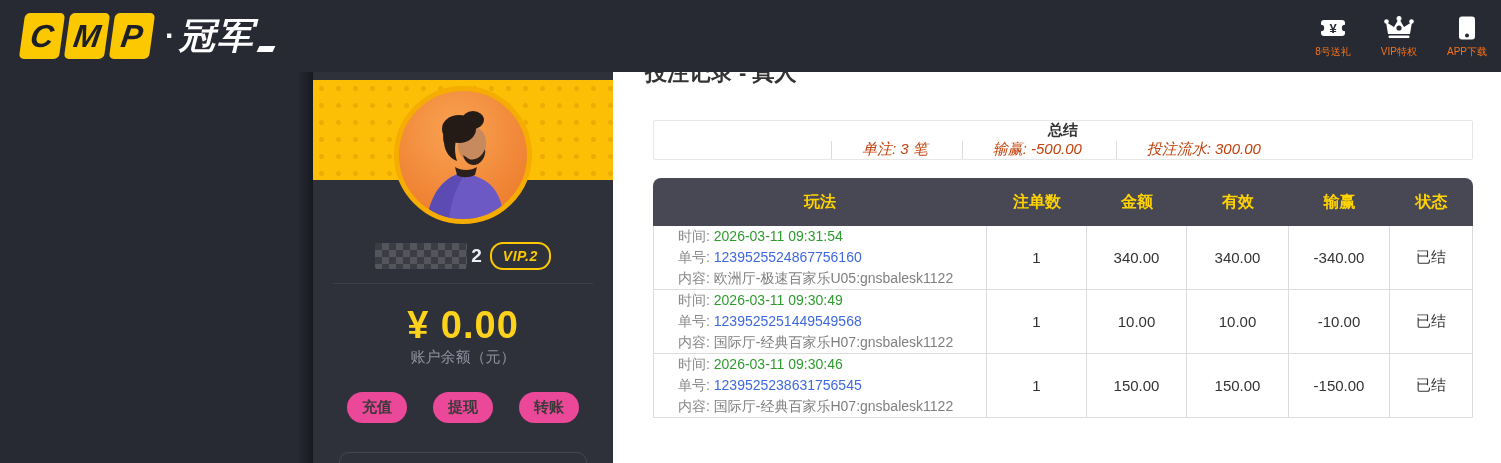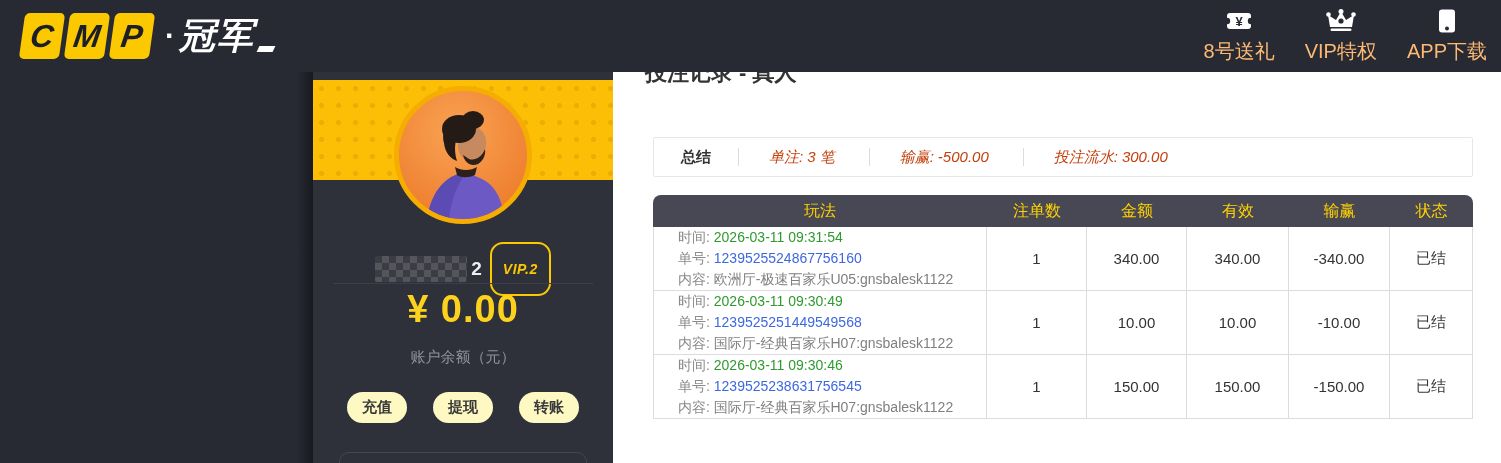--- a/index.html
+++ b/index.html
@@ -27,21 +27,21 @@
   .menu{ display:flex; align-items:center; margin-left:92px; gap:48px; }
   .menu-item{ display:flex; align-items:center; color:#fff; font-size:17px; font-weight:bold; cursor:pointer; white-space:nowrap; }
   .chev{
     width:9px; height:9px; border-right:2px solid #858996; border-bottom:2px solid #858996;
     transform:rotate(45deg) scaleY(0.9); margin-left:10px; margin-top:-5px; border-radius:1px;
   }
 
   .quick-links{ display:flex; align-items:center; gap:30px; margin-left:auto; margin-right:14px; }
   .quick-link{ display:flex; flex-direction:column; align-items:center; cursor:pointer; }
   .quick-link .ql-icon{ height:28px; display:flex; align-items:center; justify-content:center; }
-  .quick-link .ql-label{ color:#fdba74; font-size:20px; margin-top:3px; white-space:nowrap; }
+  .quick-link .ql-label{ color:#f97316; font-size:10px; margin-top:3px; white-space:nowrap; }
 
   
   .left-bg{ position:absolute; top:72px; left:0; width:313px; height:391px; background:#282a33; }
   .left-bg::after{
     content:""; position:absolute; right:0; top:0; width:16px; height:100%;
     background:linear-gradient(to right, rgba(0,0,0,0), rgba(10,11,16,0.55));
   }
 
   
   .sidebar{ position:absolute; top:72px; left:313px; width:300px; height:391px; background:#2e303a; overflow:hidden; }
@@ -62,56 +62,56 @@
   .censored{
     width:92px; height:26px;
     background-image:
       linear-gradient(45deg,#55565c 25%,transparent 25%,transparent 75%,#55565c 75%),
       linear-gradient(45deg,#55565c 25%,#3c3d44 25%,#3c3d44 75%,#55565c 75%);
     background-size:14px 14px; background-position:0 0,7px 7px;
     border-radius:2px;
   }
   .user-tail{ color:#eceff4; font-size:19px; font-weight:bold; margin-left:-4px; }
   .vip-badge{
-    border:2px solid #fcc800; border-radius:13px; padding:17px 11px;
+    border:2px solid #fcc800; border-radius:13px; padding:4px 11px;
     color:#fcc800; font-size:14px; font-weight:bold; font-style:italic; letter-spacing:0.5px;
   }
   .divider{ position:absolute; top:211px; left:20px; width:260px; height:0; border-top:1px solid #3c3e48; }
-  .balance{ position:absolute; top:216px; width:300px; text-align:center; color:#fcd21c; font-size:38px; font-weight:bold; letter-spacing:1px; }
+  .balance{ position:absolute; top:232px; width:300px; text-align:center; color:#fcd21c; font-size:38px; font-weight:bold; letter-spacing:1px; }
   .balance-label{ position:absolute; top:276px; width:300px; text-align:center; color:#8f929e; font-size:15px; }
   .actions{ position:absolute; top:320px; width:300px; display:flex; justify-content:center; gap:26px; }
   .action-btn{
     min-width:60px; height:31px; padding:0 15px; border:none; border-radius:16px;
-    background:#fef9c3; color:#3a3a3a; font-size:15px; font-weight:bold; cursor:pointer;
+    background:#ec4899; color:#3a3a3a; font-size:15px; font-weight:bold; cursor:pointer;
     font-family:inherit;
   }
   .bottom-panel{
     position:absolute; top:380px; left:26px; width:248px; height:80px;
     border:1px solid #454751; border-radius:10px;
   }
 
   
   .main{ position:absolute; top:72px; left:613px; width:888px; height:391px; background:#fff; padding:0 28px 0 40px; z-index:1; }
   .page-title{
     position:relative; margin-top:-14px; margin-left:-8px; height:30px; line-height:30px;
     color:#333; font-size:22px; font-weight:bold; white-space:nowrap;
   }
   .summary{
-    margin-top:49px; width:820px; height:40px; border:1px solid #e7e7e7; border-radius:2px;
-    background:#fff; display:flex; align-items:center; font-size:15px;
+    margin-top:32px; width:820px; height:40px; border:1px solid #e7e7e7; border-radius:2px;
+    background:#fff; display:flex; align-items:center; font-size:15px;flex-direction:column;
   }
   .summary-tab{ color:#333; font-weight:bold; padding:0 27px; }
   .sep{ width:0; height:18px; border-left:1px solid #dcdcdc; }
   .sum-item{ color:#c2410c; padding:0 30px; white-space:nowrap;font-style:italic; }
   .sum-item span{ margin-right:4px; }
 
   table.bets{ margin-top:18px; width:820px; border-collapse:separate; border-spacing:0; table-layout:fixed; }
   table.bets th{
-    background:#474853; color:#ffd200; font-size:16px; font-weight:normal;
-    height:32px; text-align:center;
+    background:#474853; color:#ffd200; font-size:16px; font-weight:bold;
+    height:48px; text-align:center;
   }
   table.bets th:first-child{ border-top-left-radius:8px; }
   table.bets th:last-child{ border-top-right-radius:8px; }
   table.bets td{
     height:64px; border-bottom:1px solid #dcdcdc; border-right:1px solid #dcdcdc;
     text-align:center; color:#333; font-size:15px; background:#fff;
   }
   table.bets td:first-child{ border-left:1px solid #dcdcdc; text-align:left; padding:0 24px; }
   td.c-play .line{ line-height:21px; font-size:14px; white-space:nowrap; overflow:hidden; }
   .lbl{ color:#8a8a8a; }

